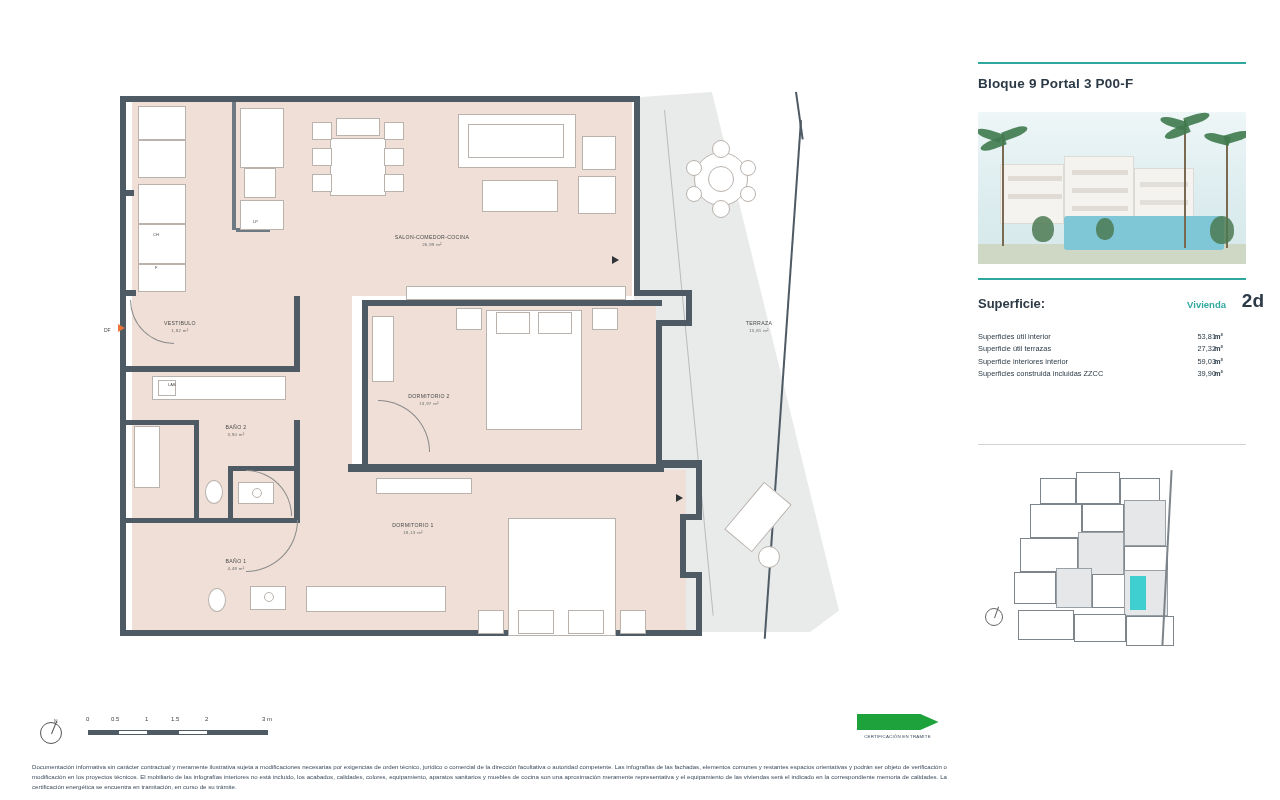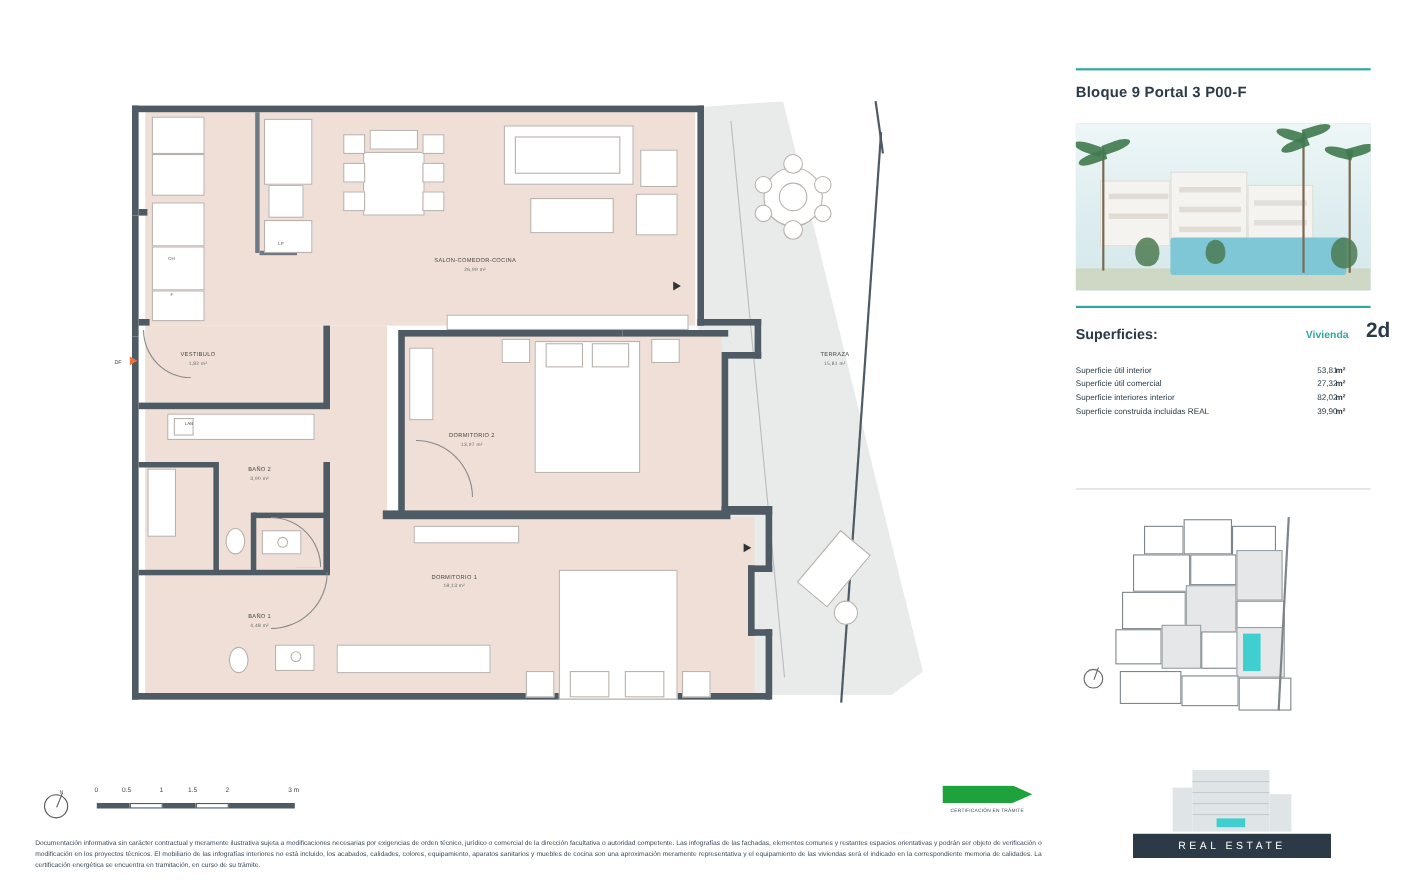--- a/index.html
+++ b/index.html
@@ -409,42 +409,42 @@
       <div class="palm-trunk" style="left:248px;top:26px;height:110px;"></div>
       <div class="frond" style="left:226px;top:22px;transform:rotate(14deg);"></div>
       <div class="frond" style="left:246px;top:20px;transform:rotate(164deg);"></div>
       <div class="tree" style="left:54px;top:104px;width:22px;height:26px;"></div>
       <div class="tree" style="left:118px;top:106px;width:18px;height:22px;"></div>
       <div class="tree" style="left:232px;top:104px;width:24px;height:28px;"></div>
     </div>
 
     <div class="rule" style="left:18px; top:278px; width:268px;"></div>
 
-    <div class="surf-title">Superficies:</div>
+    <div class="surf-title">Superficie:</div>
     <div class="viv-label">Vivienda</div>
     <div class="viv-code">2d</div>
 
     <div class="surf-table">
       <div class="surf-row">
-        <span class="k">Superficie útil interior</span>
+        <span class="k">Superficies útil interior</span>
         <span class="v">53,81</span>
         <span class="u">m²</span>
       </div>
       <div class="surf-row">
-        <span class="k">Superficie útil comercial</span>
+        <span class="k">Superficie útil terrazas</span>
         <span class="v">27,32</span>
         <span class="u">m²</span>
       </div>
       <div class="surf-row">
         <span class="k">Superficie interiores interior</span>
-        <span class="v">82,02</span>
+        <span class="v">59,03</span>
         <span class="u">m²</span>
       </div>
       <div class="surf-row">
-        <span class="k">Superficie construida incluidas REAL</span>
+        <span class="k">Superficies construida incluidas ZZCC</span>
         <span class="v">39,90</span>
         <span class="u">m²</span>
       </div>
     </div>
 
     <div class="rule thin" style="left:18px; top:444px; width:268px;"></div>
   </div>
 
   <div class="kp-compass"></div>
   <div class="keyplan">
@@ -461,27 +461,14 @@
     <div class="kp-f" style="left:56px;top:98px;width:36px;height:40px;"></div>
     <div class="kp" style="left:92px;top:104px;width:40px;height:34px;"></div>
     <div class="kp-f" style="left:124px;top:100px;width:44px;height:46px;"></div>
     <div class="kp-hl" style="left:130px;top:106px;width:16px;height:34px;"></div>
     <div class="kp" style="left:18px;top:140px;width:56px;height:30px;"></div>
     <div class="kp" style="left:74px;top:144px;width:52px;height:28px;"></div>
     <div class="kp" style="left:126px;top:146px;width:48px;height:30px;"></div>
     <div style="position:absolute;left:166px;top:0px;width:2px;height:176px;background:#7d858b;transform:rotate(3deg);"></div>
   </div>
 
-  <div class="logo">
-    <div class="tower" style="left:54px;top:0px;width:70px;height:56px;"></div>
-    <div class="towerline" style="left:54px;top:10px;width:70px;"></div>
-    <div class="towerline" style="left:54px;top:20px;width:70px;"></div>
-    <div class="towerline" style="left:54px;top:30px;width:70px;"></div>
-    <div class="towerline" style="left:54px;top:40px;width:70px;"></div>
-    <div class="tower" style="left:36px;top:16px;width:18px;height:40px;"></div>
-    <div class="tower" style="left:124px;top:22px;width:20px;height:34px;"></div>
-    <div class="acc" style="left:76px;top:44px;width:26px;height:8px;"></div>
-    <div class="bar">
-      <span>REAL ESTATE</span>
-    </div>
-  </div>
 
 </div>
 
 </body></html>

